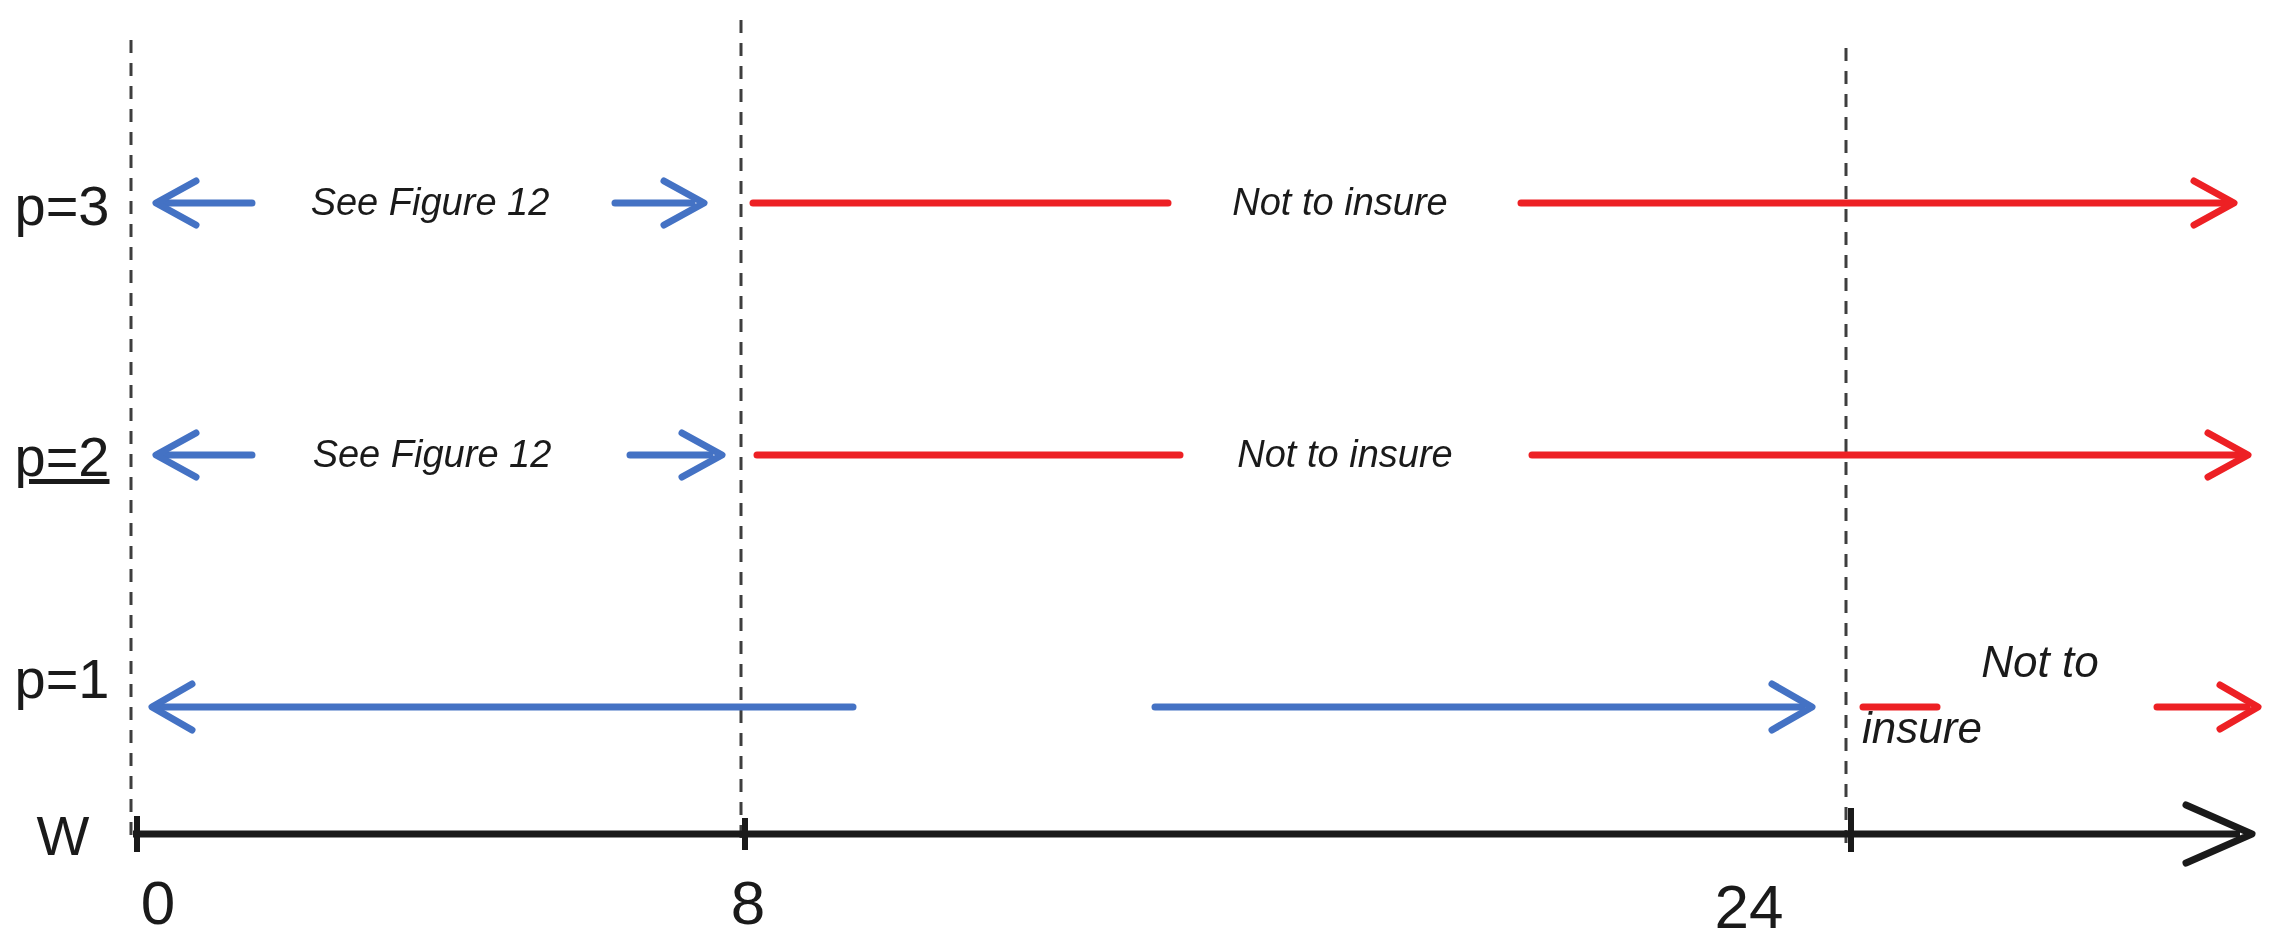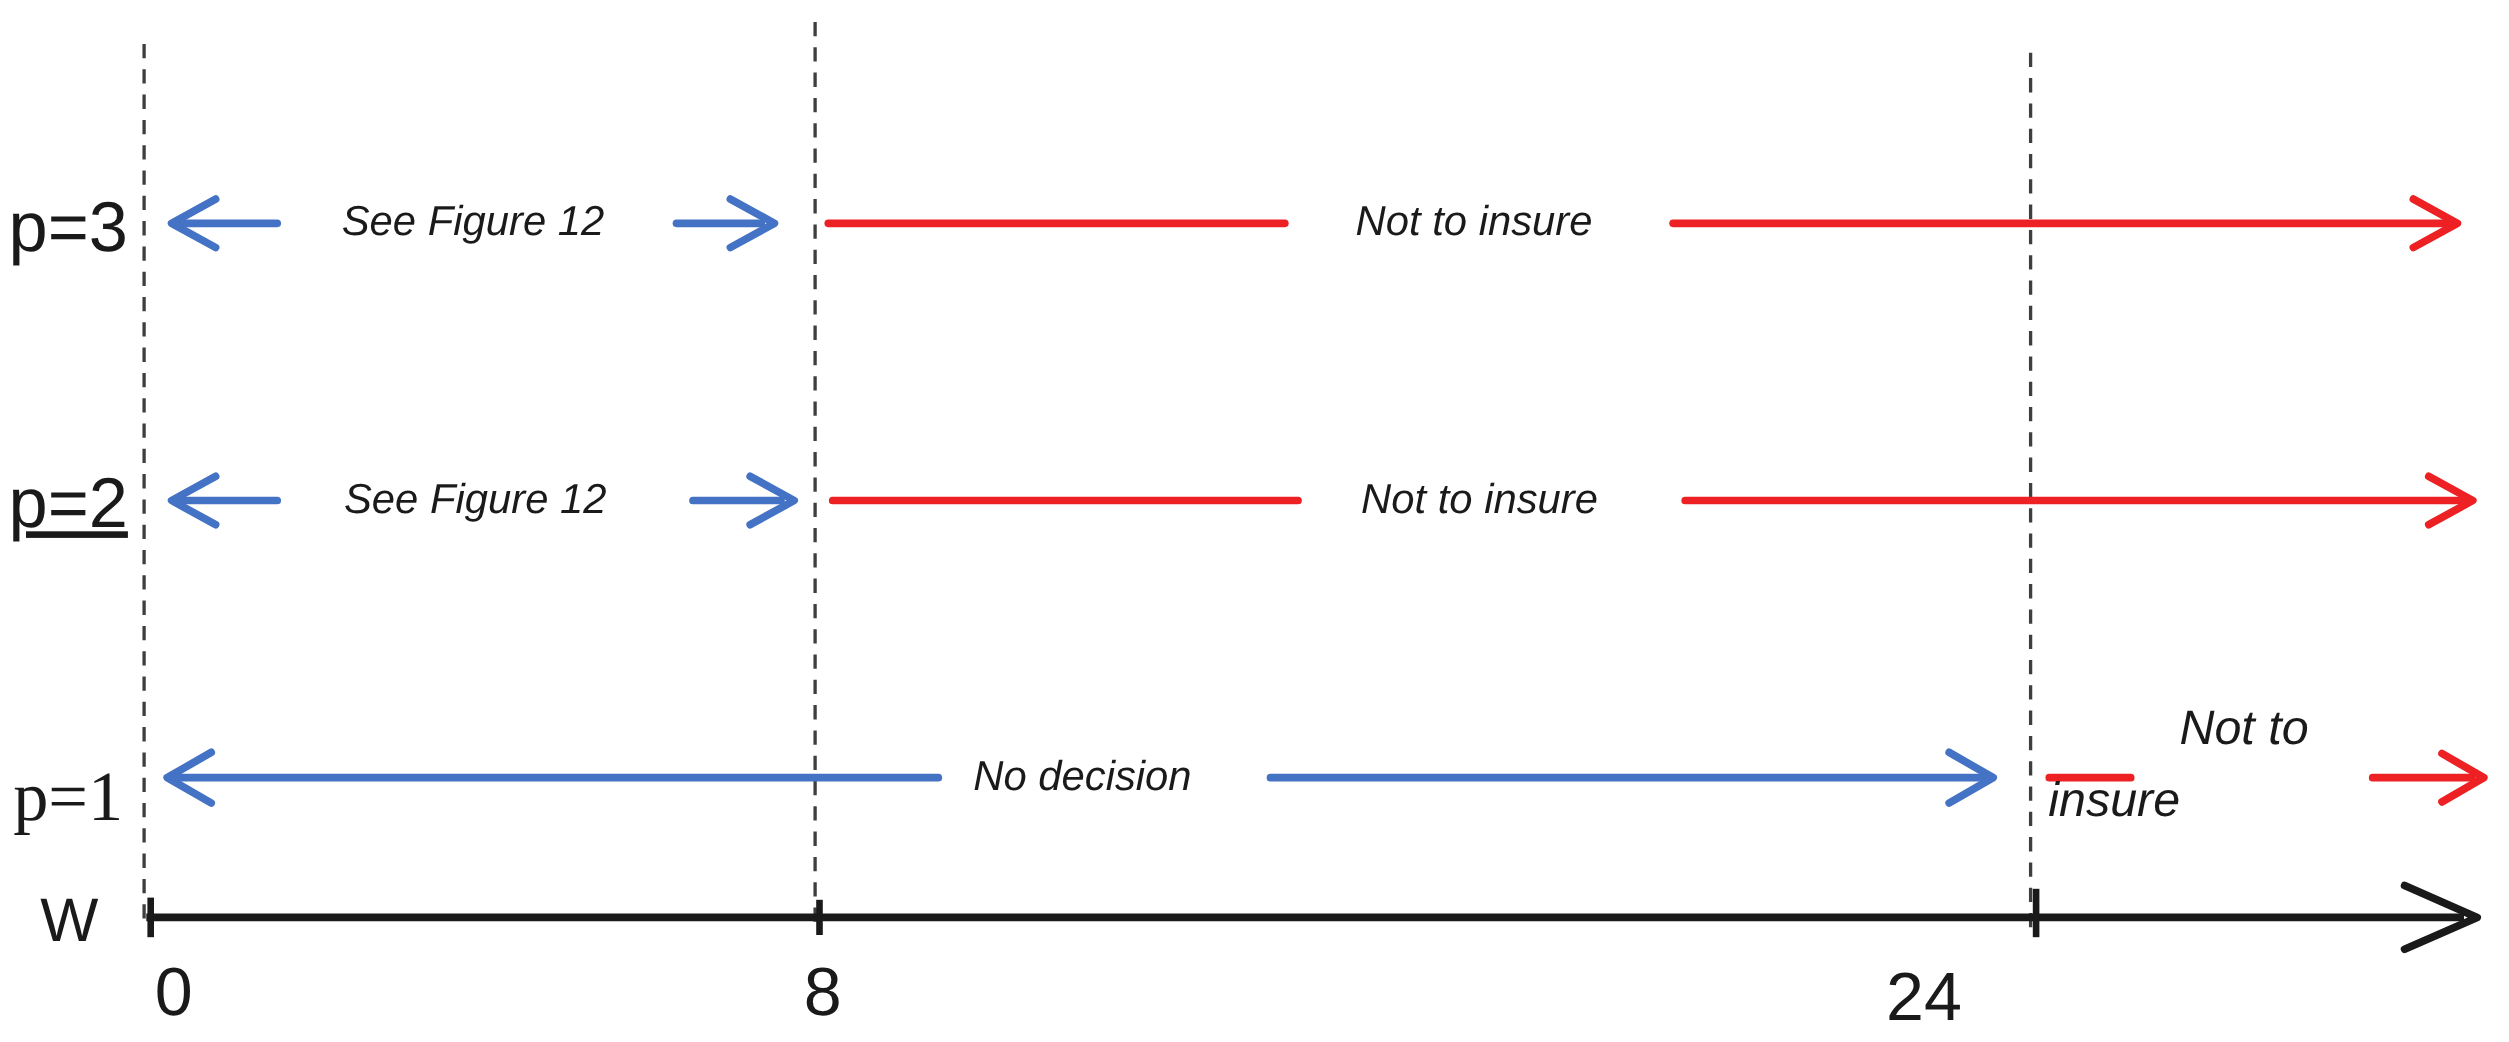--- a/index.html
+++ b/index.html
@@ -13,21 +13,21 @@
     overflow: hidden;
   }
   #diagram-svg { position: absolute; left: 0; top: 0; }
   .label {
     position: absolute;
     transform: translate(-50%, -50%);
     white-space: nowrap;
     color: #1a1a1a;
     line-height: 1;
   }
-  .row-label   { font-size: 64px; }
+  .row-label   { font-size: 56px; }
   .axis-label  { font-size: 56px; }
   .tick-label  { font-size: 62px; }
   .annot       { font-size: 38px; font-style: italic; }
   .annot-small { font-size: 44px; font-style: italic; }
 </style>
 </head>
 <body>
 
 <div id="figure">
 
@@ -71,29 +71,28 @@
       <line x1="133" y1="834" x2="2240" y2="834" stroke="#1a1a1a" stroke-width="7"></line>
       <polyline points="2186,805 2252,834 2186,863" fill="none" stroke="#1a1a1a" stroke-width="7" stroke-linecap="round" stroke-linejoin="round"></polyline>
       <line x1="137" y1="816" x2="137" y2="852" stroke="#1a1a1a" stroke-width="6"></line>
       <line x1="745" y1="818" x2="745" y2="850" stroke="#1a1a1a" stroke-width="6"></line>
       <line x1="1851" y1="808" x2="1851" y2="852" stroke="#1a1a1a" stroke-width="6"></line>
     </g>
   </svg>
 
   <div class="label row-label" style="left:62px; top:206px;">p=3</div>
   <div class="label row-label" style="left:62px; top:457px;text-decoration:underline;">p=2</div>
-  <div class="label row-label" style="left:62px; top:724px;font-family:Liberation Serif, serif;">p=1</div>
+  <div class="label row-label" style="left:62px; top:679px;">p=1</div>
 
   <div class="label annot" style="left:430px; top:202px;">See Figure 12</div>
   <div class="label annot" style="left:1340px; top:202px;">Not to insure</div>
 
   <div class="label annot" style="left:432px; top:454px;">See Figure 12</div>
   <div class="label annot" style="left:1345px; top:454px;">Not to insure</div>
 
-  <div class="label annot" style="left:984px; top:706px;">No decision</div>
   <div class="label annot-small" style="position:absolute; left:2040px; top:662px; transform:translate(-50%,-50%); white-space:nowrap;">Not to</div>
   <div class="label annot-small" style="position:absolute; left:1922px; top:728px; transform:translate(-50%,-50%); white-space:nowrap;">insure</div>
 
   <div class="label axis-label" style="left:63px; top:836px;">W</div>
   <div class="label tick-label" style="left:158px; top:903px;">0</div>
   <div class="label tick-label" style="left:748px; top:903px;">8</div>
   <div class="label tick-label" style="left:1749px; top:907px;">24</div>
 
 </div>
 

